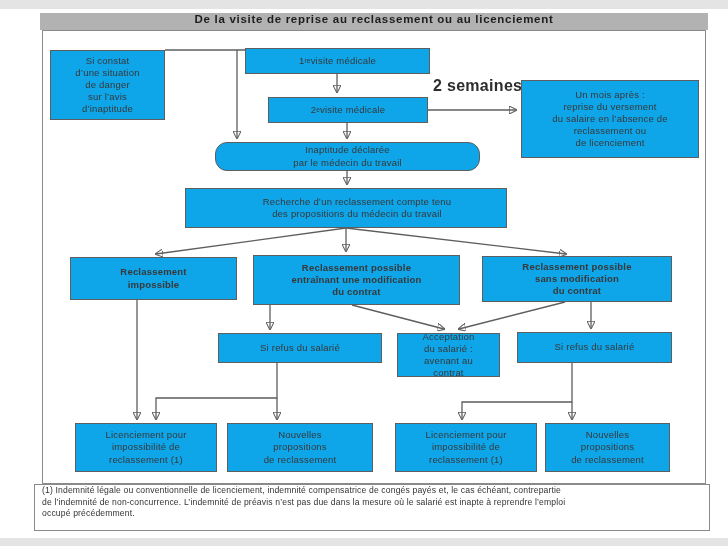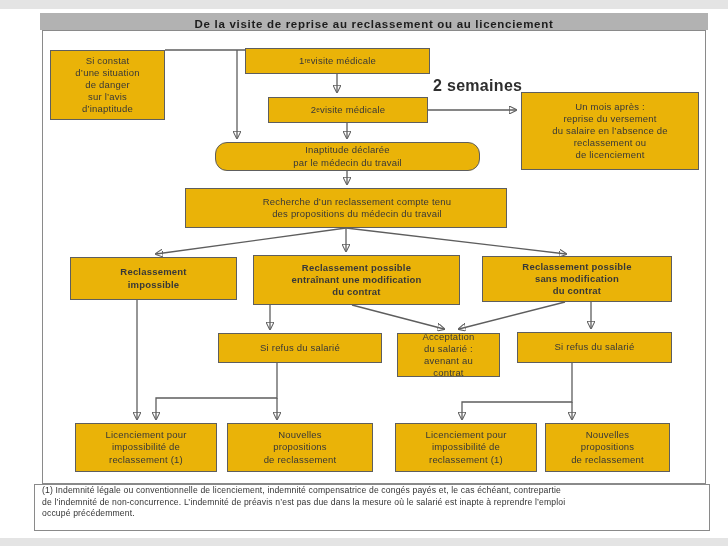--- a/index.html
+++ b/index.html
@@ -2,27 +2,27 @@
 <html><head>
 <meta charset="utf-8">
 <style>
   html,body{margin:0;padding:0;background:#ffffff;}
   .page{position:relative;width:728px;height:546px;background:#ffffff;overflow:hidden;
         font-family:"Liberation Sans",sans-serif;color:#383838;}
   .strip{position:absolute;left:0;width:728px;background:#e4e4e4;}
   .strip.top{top:0;height:9px;}
   .strip.bottom{top:538px;height:8px;}
   .title-bar{position:absolute;left:40px;top:13px;width:668px;height:17px;background:#b2b2b2;
-             display:flex;align-items:flex-end;justify-content:center;}
+             display:flex;align-items:flex-start;justify-content:center;}
   .title-bar span{font-weight:bold;font-size:11.5px;letter-spacing:.7px;color:#1d1d1d;}
   .frame{position:absolute;left:42px;top:30px;width:664px;height:454px;border:1px solid #8a8a8a;
          box-sizing:border-box;background:#ffffff;z-index:1;}
   .connectors{position:absolute;left:0;top:0;z-index:2;}
   .connectors path{stroke:#5e5e5e;stroke-width:1.3;fill:none;}
-  .node{position:absolute;z-index:3;background:#eab308;border:1.5px solid #5e5e5e;box-sizing:border-box;
+  .node{position:absolute;z-index:3;background:#0ea5e9;border:1.5px solid #5e5e5e;box-sizing:border-box;
         display:flex;align-items:center;justify-content:center;text-align:center;
         font-size:9.5px;line-height:1.28;white-space:pre-line;letter-spacing:.2px;color:#383838;}
   .node.bold{font-weight:bold;}
   .node sup{font-size:6.5px;line-height:1;}
   .flow-label{position:absolute;z-index:3;font-weight:bold;font-size:16px;letter-spacing:.3px;color:#2e2e2e;}
   .footnote{position:absolute;left:34px;top:484px;width:676px;height:47px;border:1px solid #8a8a8a;
             box-sizing:border-box;background:#ffffff;z-index:3;padding:0 7px;
             font-size:8.6px;line-height:1.34;letter-spacing:.15px;white-space:pre-line;color:#333333;}
 </style>
 </head>
@@ -70,21 +70,21 @@
 de danger
 sur l’avis
 d’inaptitude</div>
 
   <div class="node" style="left:245px;top:48px;width:185px;height:26px;"><span>1</span><sup>re</sup><span> visite médicale</span></div>
 
   <div class="node" style="left:268px;top:97px;width:160px;height:26px;"><span>2</span><sup>e</sup><span> visite médicale</span></div>
 
   <div class="flow-label" style="left:433px;top:77px;">2 semaines</div>
 
-  <div class="node" style="left:521px;top:92px;width:178px;height:78px;">Un mois après :
+  <div class="node" style="left:521px;top:80px;width:178px;height:78px;">Un mois après :
 reprise du versement
 du salaire en l’absence de
 reclassement ou
 de licenciement</div>
 
   <div class="node" style="left:215px;top:142px;width:265px;height:29px;border-radius:12px;">Inaptitude déclarée
 par le médecin du travail</div>
 
   <div class="node" style="left:185px;top:188px;width:322px;height:40px;padding-left:22px;">Recherche d’un reclassement compte tenu
 des propositions du médecin du travail</div>

